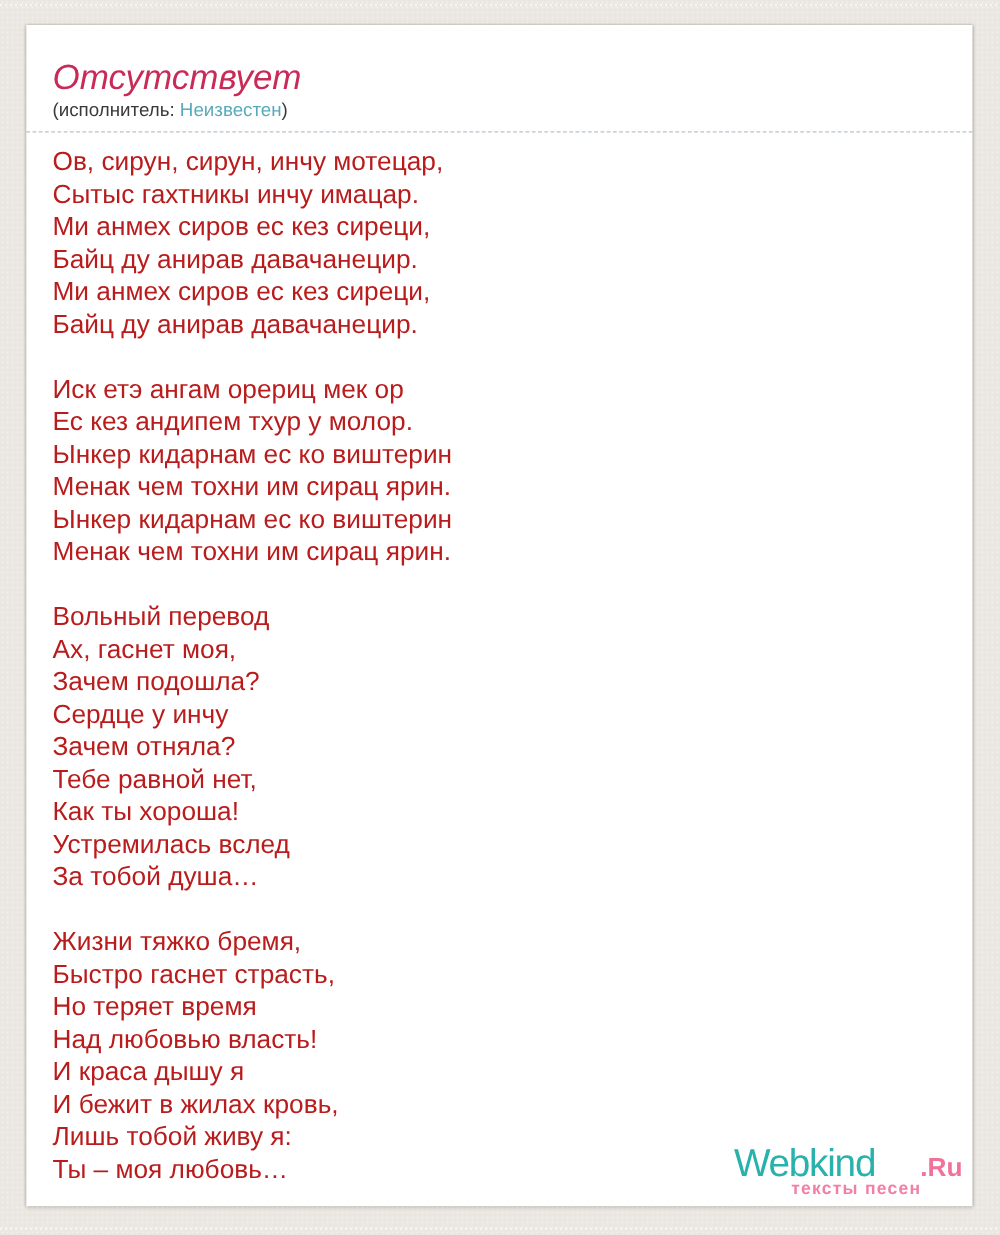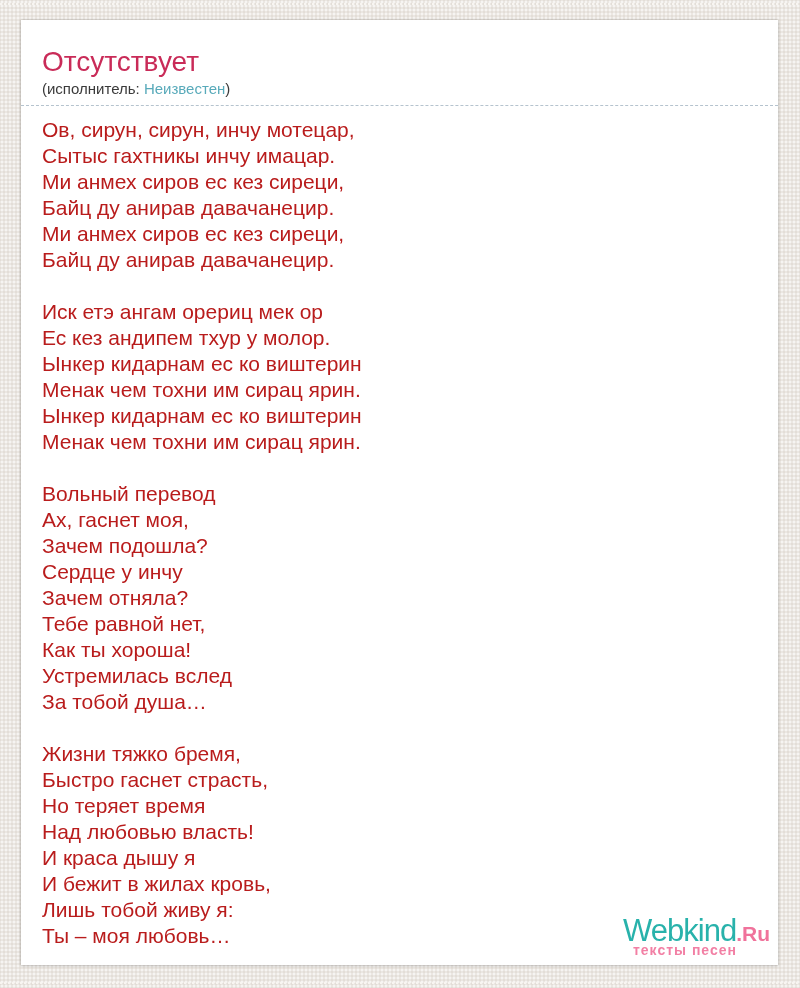--- a/index.html
+++ b/index.html
@@ -27,20 +27,21 @@
     box-shadow:0 0 2px rgba(120,115,108,.55), 0 1px 3px rgba(0,0,0,.12);
   }
 
   .header {
     padding:25px 20px 7px 21px;
     border-bottom:1px dashed #b5c3ce;
   }
   .song-title {
     font-size:28px; line-height:33px; font-weight:normal;
     color:#c92b58;
+    font-style:italic;
   }
   .artist-line {
     font-size:15px; line-height:19px; color:#3a3a3a; margin-top:1px;
   }
   .artist-link { color:#58aaba; text-decoration:none; cursor:pointer; }
 
   .lyrics {
     padding:11px 20px 0 21px;
     font-size:21px; line-height:26px; color:#b91c1c;
   }
@@ -48,21 +49,21 @@
   .stanza:last-child { margin-bottom:0; }
 
   .logo {
     position:absolute; right:8px; bottom:1px;
     text-align:right; line-height:1; cursor:pointer;
   }
   .logo-main {
     font-size:31px; font-weight:normal; letter-spacing:-1px; color:#28b2ab;
   }
   .logo-suffix {
-    font-size:21px; font-weight:bold; color:#f0729b;
+    font-size:21px; font-weight:bold; color:#f0729b;padding-left:36px;
   }
   .logo-tagline {
     font-size:14px; font-weight:bold; color:#f27fa4;
     margin:-3px 33px 7px 0; letter-spacing:1px;
   }
 </style>
 </head>
 <body>
 
 <div class="edge-dots top"></div>

